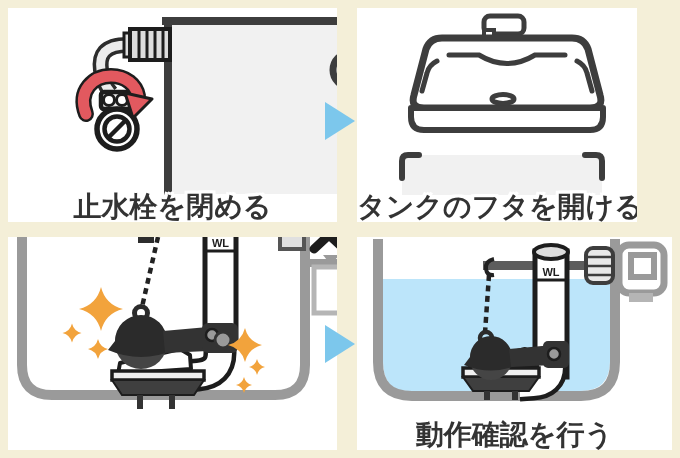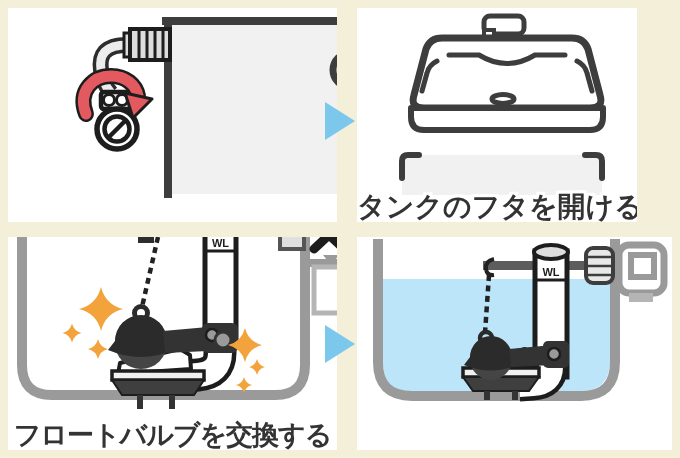--- a/index.html
+++ b/index.html
@@ -58,20 +58,21 @@
       <circle cx="109" cy="121" r="20" fill="#ffffff" stroke="#1d1d1d" stroke-width="5.5"></circle>
       <circle cx="109" cy="121" r="12.5" fill="#ffffff" stroke="#1d1d1d" stroke-width="4.5"></circle>
       <line x1="101" y1="129" x2="117" y2="113" stroke="#1d1d1d" stroke-width="4.5"></line>
 
       <g>
         <path d="M 78,106 C 69,82 86,68 103,68 C 118,68 128,77 130,88" fill="none" stroke="#1d1d1d" stroke-width="16" stroke-linecap="round"></path>
         <path d="M 78,106 C 69,82 86,68 103,68 C 118,68 128,77 130,88" fill="none" stroke="#e2595f" stroke-width="11" stroke-linecap="round"></path>
         <polygon points="117,85 144,91 125,110" fill="#e2595f" stroke="#1d1d1d" stroke-width="3" stroke-linejoin="round"></polygon>
       </g>
     </svg>
+    <div class="caption">止水栓を閉める</div>
   </div>
 
   <div class="panel" id="panel-2">
     <svg width="315" height="214" viewBox="0 0 315 214">
 
       <path d="M 140,52 L 142,22 L 160,22 L 162,52 Z" fill="#ffffff" stroke="#3d3d3d" stroke-width="5"></path>
       <rect x="127" y="8" width="40" height="18" rx="6" fill="#ffffff" stroke="#3d3d3d" stroke-width="5"></rect>
       <rect x="127" y="22" width="10" height="9" fill="#ffffff" stroke="#3d3d3d" stroke-width="4"></rect>
 
       <path d="M 85,30 L 215,30 Q 227,30 231,41 L 243,87 Q 247,100 233,100 L 67,100 Q 53,100 57,87 L 69,41 Q 73,30 85,30 Z" fill="#ffffff" stroke="#3d3d3d" stroke-width="7" stroke-linejoin="round"></path>
@@ -129,21 +130,20 @@
 
       <g>
         <use href="#sparkle" transform="translate(93,72) scale(2.2)"></use>
         <use href="#sparkle" transform="translate(64,96) scale(0.95)"></use>
         <use href="#sparkle" transform="translate(90,112) scale(1.0)"></use>
         <use href="#sparkle" transform="translate(237,108) scale(1.7)"></use>
         <use href="#sparkle" transform="translate(249,130) scale(0.8)"></use>
         <use href="#sparkle" transform="translate(236,148) scale(0.8)"></use>
       </g>
     </svg>
-    <div class="caption">フロートバルブを交換する</div>
   </div>
 
   <div class="panel" id="panel-4">
     <svg width="315" height="213" viewBox="0 0 315 213">
 
       <path d="M 26,42 L 253,42 L 253,124 Q 253,154 223,154 L 51,154 Q 26,154 26,124 Z" fill="#bce5fa"></path>
 
       <path d="M 21,2 L 21,125 Q 21,159 55,159 L 224,159 Q 258,159 258,125 L 258,2" fill="none" stroke="#9a9a9a" stroke-width="10"></path>
 
       <rect x="262" y="8" width="45" height="48" rx="10" fill="#ffffff" stroke="#9a9a9a" stroke-width="7"></rect>
@@ -172,18 +172,19 @@
 
       <path d="M 137,22 Q 128,24 129,32 Q 130,39 137,38" fill="none" stroke="#222222" stroke-width="4"></path>
       <line x1="132" y1="38" x2="128" y2="96" stroke="#222222" stroke-width="4.5" stroke-dasharray="6 4.5"></line>
       <circle cx="129" cy="101" r="6" fill="none" stroke="#2b2b2b" stroke-width="4.5"></circle>
       <circle cx="134" cy="122" r="21" fill="#454545"></circle>
       <path d="M 113,120 A 21,21 0 0 1 155,120 L 161,128 Q 134,139 107,128 Z" fill="#2b2b2b"></path>
       <polygon points="152,112 196,108 196,128 154,130" fill="#333333"></polygon>
       <rect x="186" y="104" width="26" height="27" rx="5" fill="#333333"></rect>
       <circle cx="197" cy="117" r="6" fill="#999999" stroke="#1d1d1d" stroke-width="2.5"></circle>
     </svg>
+    <div class="caption">動作確認を行う</div>
   </div>
 
   <div class="next-arrow" id="arrow-1"></div>
   <div class="next-arrow" id="arrow-2"></div>
 
 </div>
 
 </body></html>

